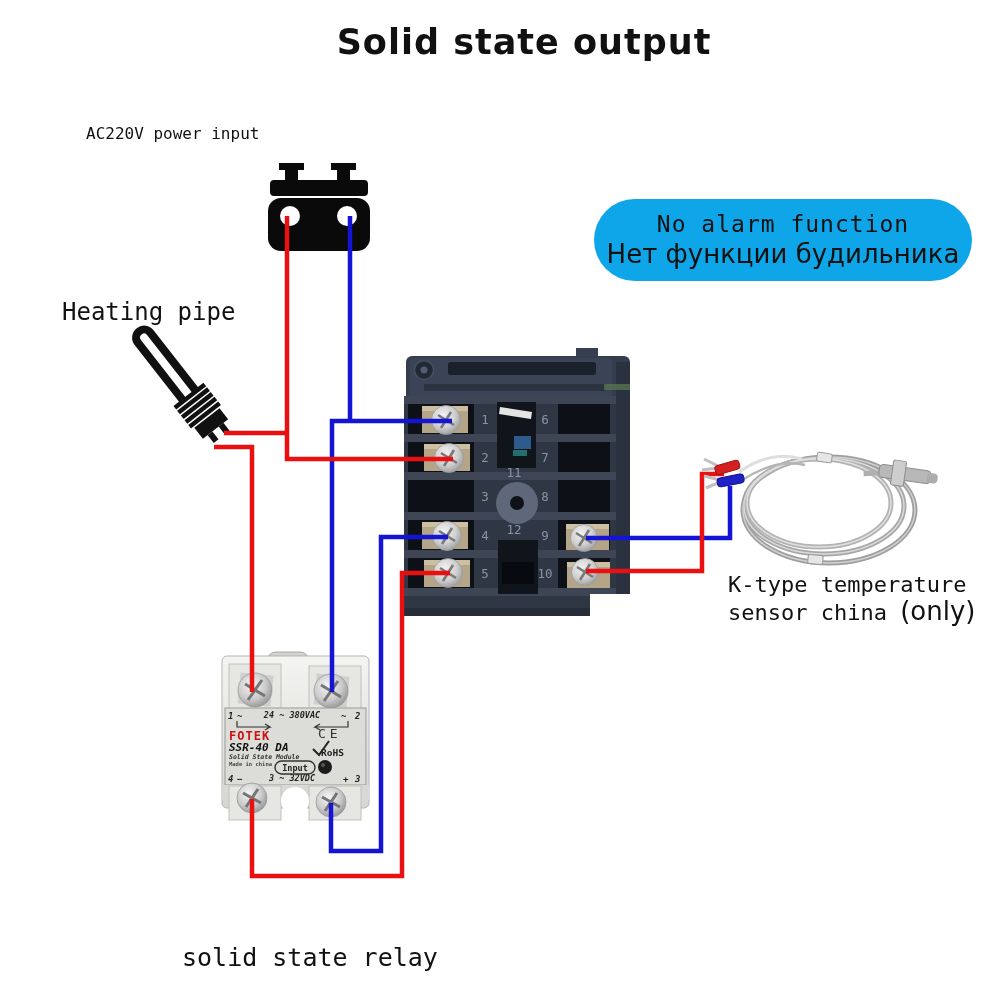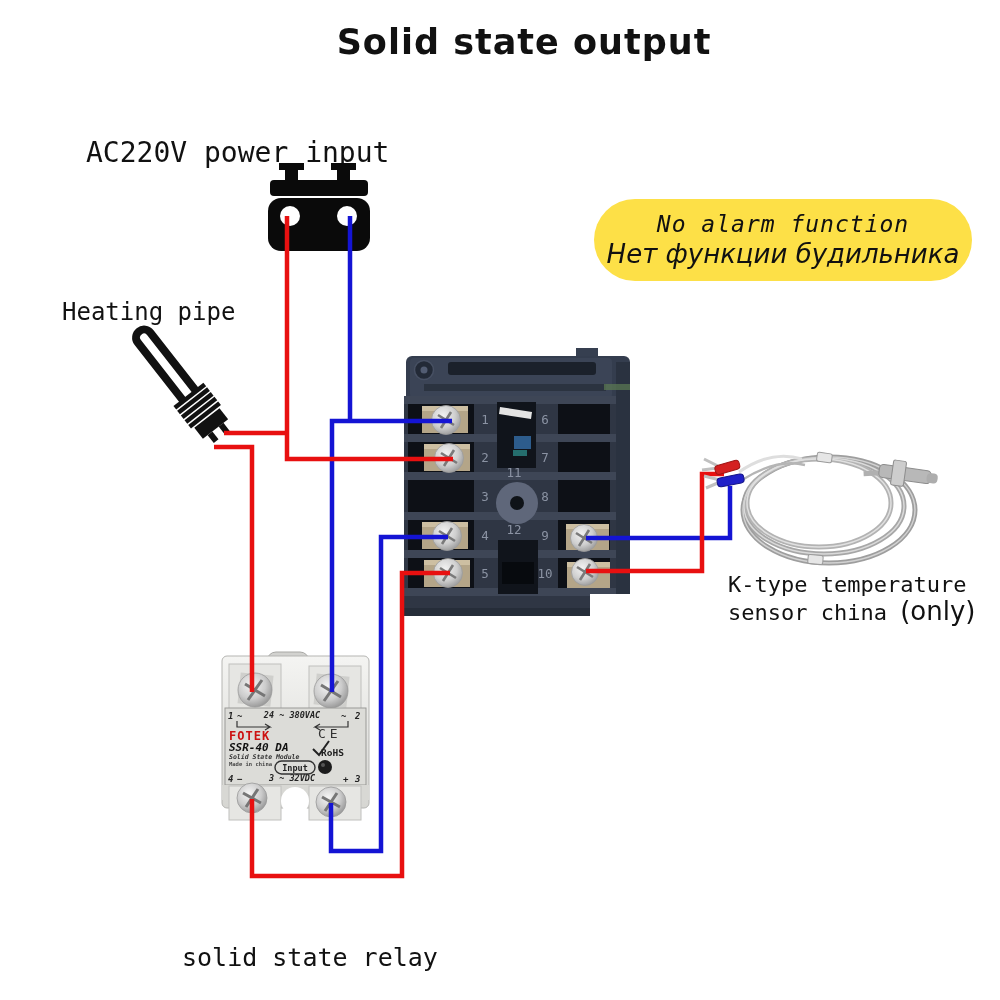--- a/index.html
+++ b/index.html
@@ -3,21 +3,21 @@
 <meta charset="utf-8">
 <style>
   html,body{margin:0;padding:0;background:#fff;}
   #canvas{position:relative;width:1000px;height:1000px;background:#ffffff;overflow:hidden;
           font-family:"DejaVu Sans",sans-serif;margin-left:24px;}
   .abs{position:absolute;}
   .mono{font-family:"DejaVu Sans Mono",monospace;}
   #title{left:0;right:0;top:22px;text-align:center;font-size:35px;font-weight:bold;color:#111;
          letter-spacing:1px;}
   .lbl{color:#111;white-space:nowrap;}
-  #lbl-power{left:62px;top:136px;font-size:28px;}
+  #lbl-power{left:62px;top:124px;font-size:16px;}
   #lbl-heating{left:38px;top:298px;font-size:24px;text-align:right;}
   #lbl-sensor{left:704px;top:572px;font-size:22px;line-height:26px;}
   #lbl-sensor .alt{font-family:"DejaVu Sans",sans-serif;font-size:26px;}
   #lbl-ssr{left:158px;top:943px;font-size:25px;}
   #banner{left:570px;top:199px;width:378px;height:82px;background:#fe0000;border-radius:41px;
           display:flex;flex-direction:column;align-items:center;justify-content:center;color:#111;}
   #banner .b1{font-family:"DejaVu Sans Mono",monospace;font-size:23px;letter-spacing:1px;}
   #banner .b2{font-size:26px;margin-top:2px;}
   svg{position:absolute;overflow:visible;}
   svg text{font-family:"DejaVu Sans Mono",monospace;}
@@ -31,21 +31,21 @@
 
   <div id="lbl-power" class="abs lbl mono">AC220V power input</div>
   <div id="lbl-heating" class="abs lbl mono">Heating pipe</div>
   <div id="lbl-sensor" class="abs lbl mono">
     <span>K-type temperature</span><br>
     <span>sensor china</span>
     <span class="alt">(only)</span>
   </div>
   <div id="lbl-ssr" class="abs lbl mono">solid state relay</div>
 
-  <div id="banner" class="abs" style="background: #fde047; font-style: italic;">
+  <div id="banner" class="abs" style="background: #0ea5e9;">
     <span class="b1">No alarm function</span>
     <span class="b2">Нет функции будильника</span>
   </div>
 
   <svg style="left:240px;top:158px" width="110" height="100" viewBox="0 0 110 100">
     <g fill="#0a0a0a">
       <rect x="15" y="5" width="25" height="7"></rect>
       <rect x="21" y="11" width="13" height="11"></rect>
       <rect x="67" y="5" width="25" height="7"></rect>
       <rect x="73" y="11" width="13" height="11"></rect>

